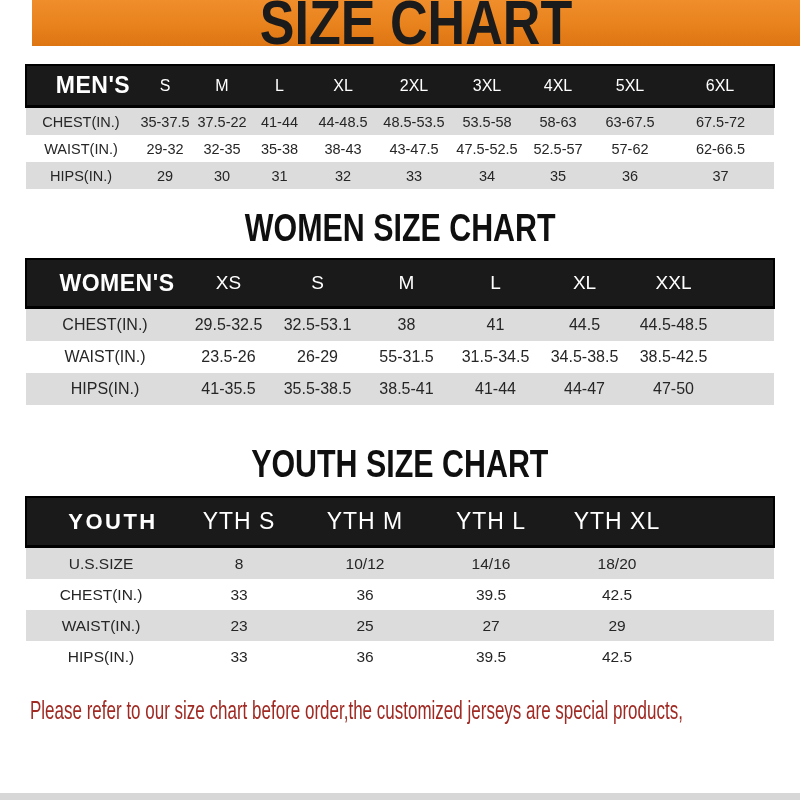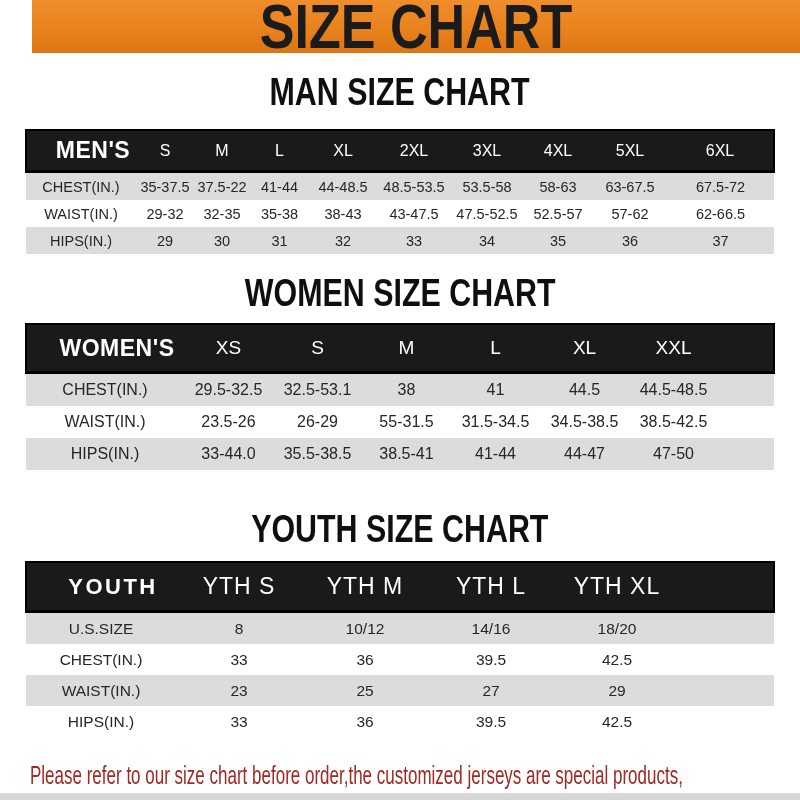--- a/index.html
+++ b/index.html
@@ -3,21 +3,21 @@
 <meta charset="utf-8">
 <style>
   html,body{margin:0;padding:0;}
   body{
     width:800px;height:800px;position:relative;overflow:hidden;
     background:#ffffff;
     font-family:"Liberation Sans","DejaVu Sans",sans-serif;
   }
   
   .banner{
-    height:53px;
+    height:46px;
     background:linear-gradient(180deg,#f08e2c 0%,#e8821c 55%,#dd7513 100%);
     display:flex;align-items:center;justify-content:center;margin-left:32px;
   }
   .banner h1{
     margin:0;line-height:1;font-size:62px;font-weight:bold;color:#1b1b1b;
     transform:scale(0.84,1.02);white-space:nowrap;
   }
   
   h2.section-heading{margin:0;text-align:center;font-weight:bold;color:#0f0f0f;}
   h2.section-heading .sh-inner{
@@ -71,21 +71,20 @@
 </head>
 <body>
 
 <div class="page">
 
   <header class="banner">
     <h1>SIZE CHART</h1>
   </header>
 
   <section>
-    <h2 class="section-heading" id="man-heading"><span class="sh-inner">MAN SIZE CHART</span></h2>
     <table class="tbl men">
       <colgroup>
         <col class="c0">
           <col class="c1">
           <col class="c2">
           <col class="c3">
           <col class="c4">
         <col class="c5">
           <col class="c6">
           <col class="c7">
@@ -188,21 +187,21 @@
             <td>23.5-26</td>
             <td>26-29</td>
             <td>55-31.5</td>
             <td>31.5-34.5</td>
             <td>34.5-38.5</td>
             <td>38.5-42.5</td>
             <td></td>
           </tr>
           <tr>
             <td class="lbl">HIPS(IN.)</td>
-            <td>33-44.0</td>
+            <td>41-35.5</td>
             <td>35.5-38.5</td>
             <td>38.5-41</td>
             <td>41-44</td>
             <td>44-47</td>
             <td>47-50</td>
             <td></td>
           </tr>
         </tbody>
       </table>
   </section>

